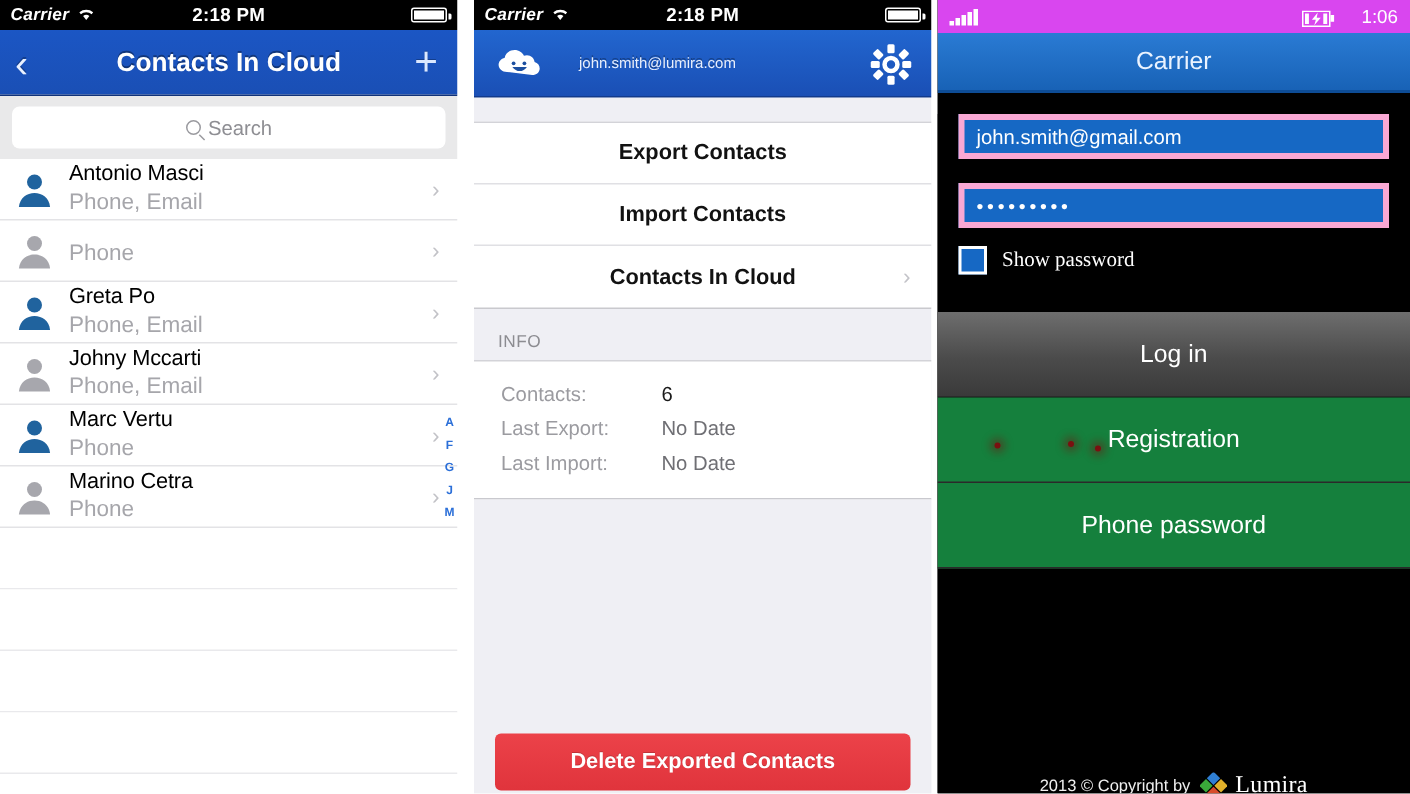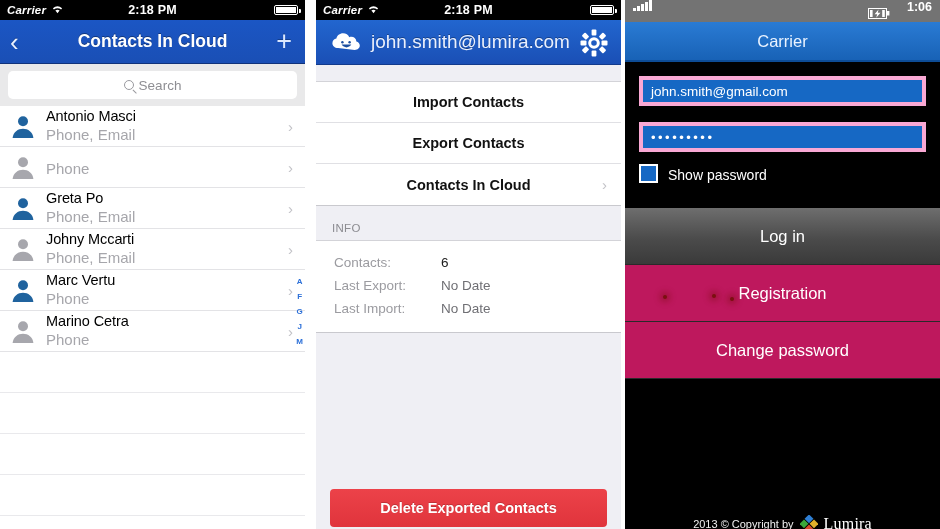--- a/index.html
+++ b/index.html
@@ -100,21 +100,21 @@
   .index-rail span { margin: 3.5px 0; }
 
   
   .nav2 {
     height: 45px; background: linear-gradient(#2266cf, #1a4fb5);
     display:flex; align-items:center; position:relative;
     border-bottom:1px solid #123a8c;
   }
   .cloud-logo { margin-left: 14px; width: 34px; height: 26px; position: relative; flex:none; }
   .acct-email {
-    color:#e9f0ff; font-size:19px; margin-left: 7px;
+    color:#e9f0ff; font-size:10px; margin-left: 22px;
     text-shadow:0 -1px 0 rgba(0,0,0,.3);
   }
   .gear { position:absolute; right: 12px; top: 8px; }
   .p2body { background:#efeff4; height: 484px; display:flex; flex-direction:column; }
   .menu-block { background:#fff; border-top:1px solid #d3d3d8; border-bottom:1px solid #c9c9ce; }
   .menu-item {
     height: 41px; display:flex; align-items:center; justify-content:center;
     font-size: 14.5px; font-weight: bold; color:#121212; position: relative;
     border-bottom:1px solid #e0e0e4;
   }
@@ -136,51 +136,51 @@
   .delete-wrap { padding: 0 14px 22px 14px; background:#efeff4; }
   .delete-btn {
     height: 38px; background: linear-gradient(#ec4249, #e0343c);
     border-radius: 4px; color:#fff; font-size:14.5px; font-weight:bold;
     display:flex; align-items:center; justify-content:center;
     text-shadow:0 -1px 0 rgba(0,0,0,.18);
   }
 
   
   .wp-status {
-    height: 22px; background:#737373; display:flex; 
-    position:relative; color:#fff;font-weight:bold;
+    height: 22px; background:#d946ef; display:flex; align-items:center;
+    position:relative; color:#fff;
   }
   .sig { margin-left: 8px; display:flex; align-items:flex-end; gap:1.5px; height:11px;}
   .sig i { width:2.6px; background:#fff; display:block; }
   .wp-batt { position:absolute; right: 50px; top: 5px; }
   .wp-clock {
     position:absolute; right: 8px; font-size: 12.5px; color:#fff;
     font-family:"Liberation Sans", sans-serif;
   }
   .wp-header {
     height: 40px; background: linear-gradient(#2a7bd4, #1862b6);
     display:flex; align-items:center; justify-content:center;
     color:#eaf3ff; font-size:16.5px; border-bottom:2px solid #0d4c96;
   }
   .wp-body { background:#000; height: 467px; position:relative; }
   .wp-field {
     margin: 14px 14px 0 14px; height: 30px; background:#1668c4;
     border: 4px solid #f9a8d4; display:flex; align-items:center;
     padding: 0 8px; color:#ffffff; font-size:13.5px;
   }
   .wp-pass-dots { letter-spacing: 2.5px; font-size: 13px; }
-  .wp-check-row { display:flex; align-items:flex-end; margin: 12px 0 0 14px; }
+  .wp-check-row { display:flex; align-items:center; margin: 12px 0 0 14px; font-family: Liberation Serif, serif; }
   .wp-box {
     width: 19px; height: 19px; background:#1668c4; border: 2px solid #ffffff;
     flex:none;
   }
   .wp-check-label { color:#fff; font-size:14px; margin-left: 10px; }
   .wp-btn {
     height: 57px; display:flex; align-items:center; justify-content:center;
-    color:#ffffff; font-size:16.5px; background:#be185d;
+    color:#ffffff; font-size:16.5px; background:#15803d;
     border-bottom: 1px solid #2a2a2a;
   }
   .wp-btn.active {
     background: linear-gradient(#6e6e6e, #4b4b4b 55%, #3a3a3a);
   }
   .dots-row {
     position:absolute; left: 32px; top: 211px; width: 120px; height: 20px;
   }
   .reddot {
     position:absolute; width: 4px; height: 4px; border-radius:50%;
@@ -372,24 +372,24 @@
           </g>
         </svg>
       </span>
     </div>
 
     <div class="p2body">
       <div style="height:16px"></div>
 
       <div class="menu-block">
         <div class="menu-item">
+          <span>Export Contacts</span>
+        </div>
+        <div class="menu-item">
           <span>Import Contacts</span>
-        </div>
-        <div class="menu-item">
-          <span>Export Contacts</span>
         </div>
         <div class="menu-item">
           <span>Contacts In Cloud</span>
           <span class="chev">›</span>
         </div>
       </div>
 
       <div class="section-head">INFO</div>
 
       <div class="info-block">
@@ -453,21 +453,21 @@
 
       <div class="wp-check-row">
         <span class="wp-box"></span>
         <span class="wp-check-label">Show password</span>
       </div>
 
       <div style="height:25px"></div>
 
       <div class="wp-btn active">Log in</div>
       <div class="wp-btn">Registration</div>
-      <div class="wp-btn">Change password</div>
+      <div class="wp-btn">Phone password</div>
 
       <div class="dots-row">
         <span class="reddot" style="left:6px;  top:8px"></span>
         <span class="reddot" style="left:55px; top:7px"></span>
         <span class="reddot" style="left:73px; top:10px"></span>
       </div>
 
       <div class="footer-copy">
         <span>2013 © Copyright by</span>
         <span class="lumira-mark">

